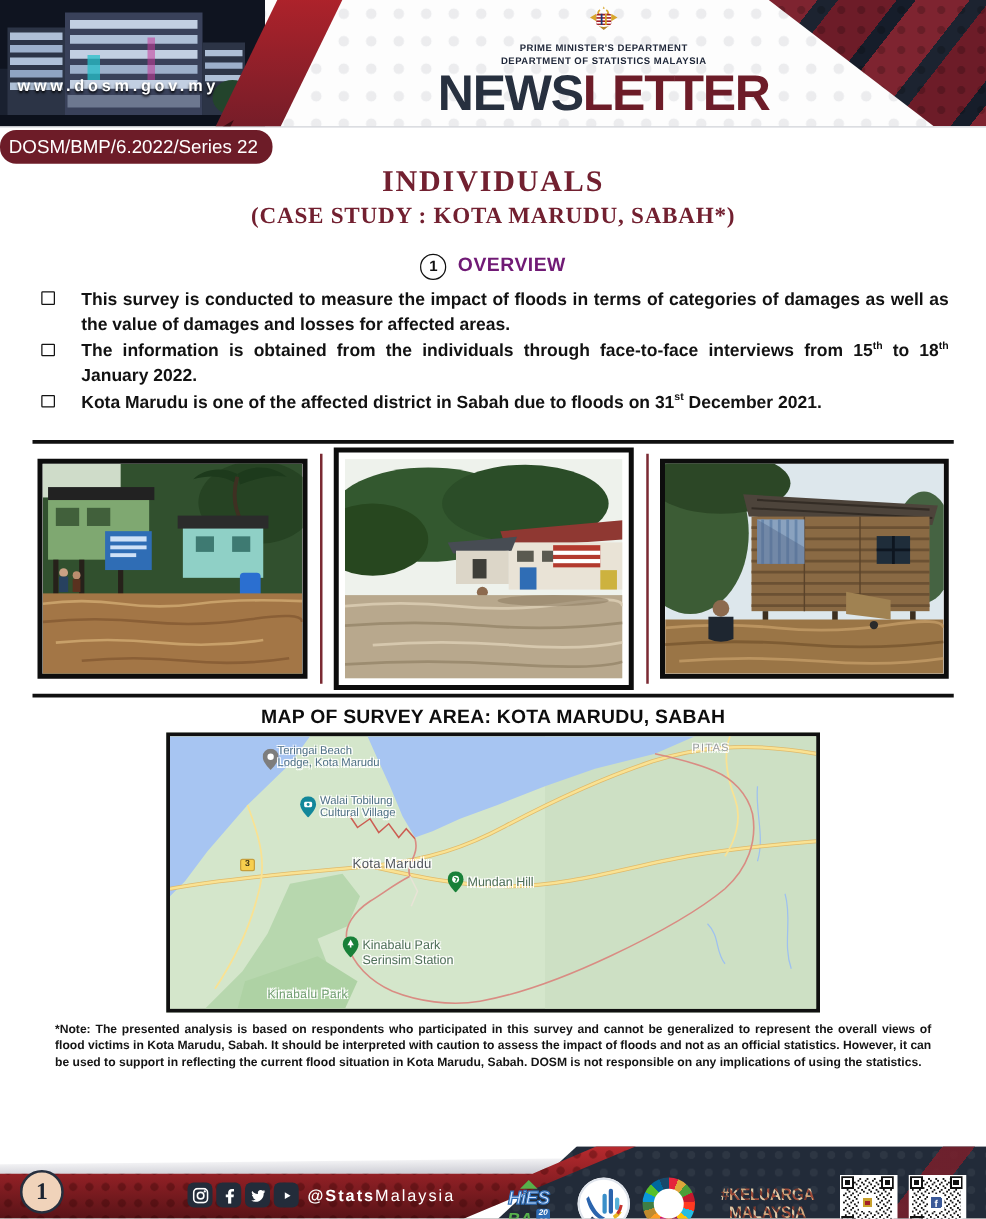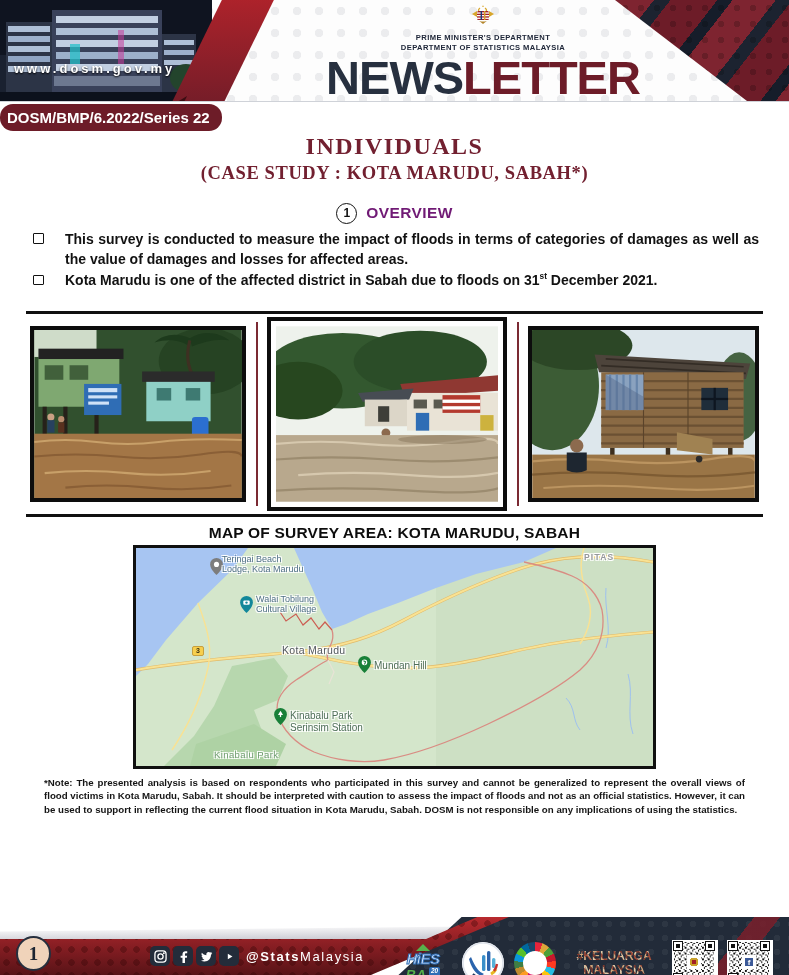--- a/index.html
+++ b/index.html
@@ -18,25 +18,25 @@
     background-image:radial-gradient(circle,rgba(0,0,0,.18) 3px,transparent 3.5px);background-size:16px 16px;}
   .bld{position:absolute;top:0;left:0;width:212px;height:101px;overflow:hidden;background:#10141f;}
   .ribbon{position:absolute;top:-12px;left:196px;width:52px;height:130px;background:linear-gradient(180deg,#b3232b,#6d1c28);
     transform:skewX(-26deg);}
   .ribbon::after{content:"";position:absolute;left:-18px;bottom:-4px;border-style:solid;border-width:0 0 26px 30px;
     border-color:transparent transparent #3a0d12 transparent;}
   .website{position:absolute;left:14px;bottom:25px;color:#fff;font-weight:bold;font-size:13px;letter-spacing:3px;
     text-shadow:0 1px 2px #000;z-index:3;}
   .hdr-center{position:absolute;left:288px;top:5px;width:390px;text-align:center;z-index:2;}
   .dept{color:#20283a;font-weight:bold;font-size:7.6px;letter-spacing:.4px;line-height:1.3;margin-top:2px;}
-  .nl{font-size:47px;font-weight:900;letter-spacing:-1px;line-height:1.0;margin-top:1px;}
+  .nl{font-size:40px;font-weight:900;letter-spacing:-1px;line-height:1.0;margin-top:1px;}
   .nl-news{color:#27303f;}
   .nl-letter{color:#6d1c28;}
 
-  .series{display:inline-block;background:#6d1c28;color:#fff;font-weight:bold;font-size:15px;
+  .series{display:inline-block;background:#6d1c28;color:#fff;font-weight:normal;font-size:15px;
     padding:5px 12px 5px 7px;margin-top:2px;border-radius:13px;}
 
   
   .title1{font-family:"Liberation Serif",serif;font-weight:bold;text-align:center;font-size:24px;
     letter-spacing:1px;color:#0b0b0b;margin-top:10px;line-height:1.2;}
   .title2{font-family:"Liberation Serif",serif;font-weight:bold;text-align:center;font-size:24px;
     letter-spacing:1.5px;color:#722030;line-height:1.25;}
   .title3{font-family:"Liberation Serif",serif;font-weight:bold;text-align:center;font-size:18.5px;
     letter-spacing:.6px;color:#722030;line-height:1.35;}
 
@@ -196,20 +196,21 @@
   <div class="title3">(CASE STUDY : KOTA MARUDU, SABAH*)</div>
 
   
   <div class="ovh">
     <span class="ovnum">1</span>
     <span class="ovlabel">OVERVIEW</span>
   </div>
 
   <ul class="bullets">
     <li><span>This survey is conducted to measure the impact of floods in terms of categories of damages as well as the value of damages and losses for affected areas.</span></li>
+    <li><span>The information is obtained from the individuals through face-to-face interviews from 15</span><sup>th</sup><span> to 18</span><sup>th</sup><span> January 2022.</span></li>
     <li><span>Kota Marudu is one of the affected district in Sabah due to floods on 31</span><sup>st</sup><span> December 2021.</span></li>
   </ul>
 
   
   <div class="photos">
     <div class="ph">
       <svg width="208" height="168" viewBox="0 0 200 162">
         <rect width="200" height="162" fill="#31502e"></rect>
         <rect x="0" y="0" width="60" height="26" fill="#cfdcc9"></rect>
         <ellipse cx="165" cy="30" rx="45" ry="32" fill="#264323"></ellipse>
@@ -403,21 +404,21 @@
           <path d="M6 2.5l2.4 4.2H3.6z" fill="#fff"></path>
           <rect x="5.4" y="6.5" width="1.2" height="2" fill="#fff"></rect>
         </svg>
     </span>
     <span class="badge3" style="left:56px;top:98px;">3</span>
 
     <div class="mlabel ml-poi" style="left:86px;top:6px;">Teringai Beach
 Lodge, Kota Marudu</div>
     <div class="mlabel ml-poi" style="left:120px;top:46px;">Walai Tobilung
 Cultural Village</div>
-    <div class="mlabel ml-area" style="left:448px;top:5px;font-weight:bold;">PITAS</div>
+    <div class="mlabel ml-area" style="left:418px;top:5px;">PITAS</div>
     <div class="mlabel ml-town" style="left:146px;top:96px;">Kota Marudu</div>
     <div class="mlabel ml-green" style="left:238px;top:112px;font-size:10px;">Mundan Hill</div>
     <div class="mlabel ml-green" style="left:154px;top:162px;font-size:10px;">Kinabalu Park
 Serinsim Station</div>
     <div class="mlabel ml-park" style="left:78px;top:202px;">Kinabalu Park</div>
   </div>
 
   
   <p class="note">*Note: The presented analysis is based on respondents who participated in this survey and cannot be generalized to represent the overall views of flood victims in Kota Marudu, Sabah. It should be interpreted with caution to assess the impact of floods and not as an official statistics. However, it can be used to support in reflecting the current flood situation in Kota Marudu, Sabah. DOSM is not responsible on any implications of using the statistics.</p>
 

